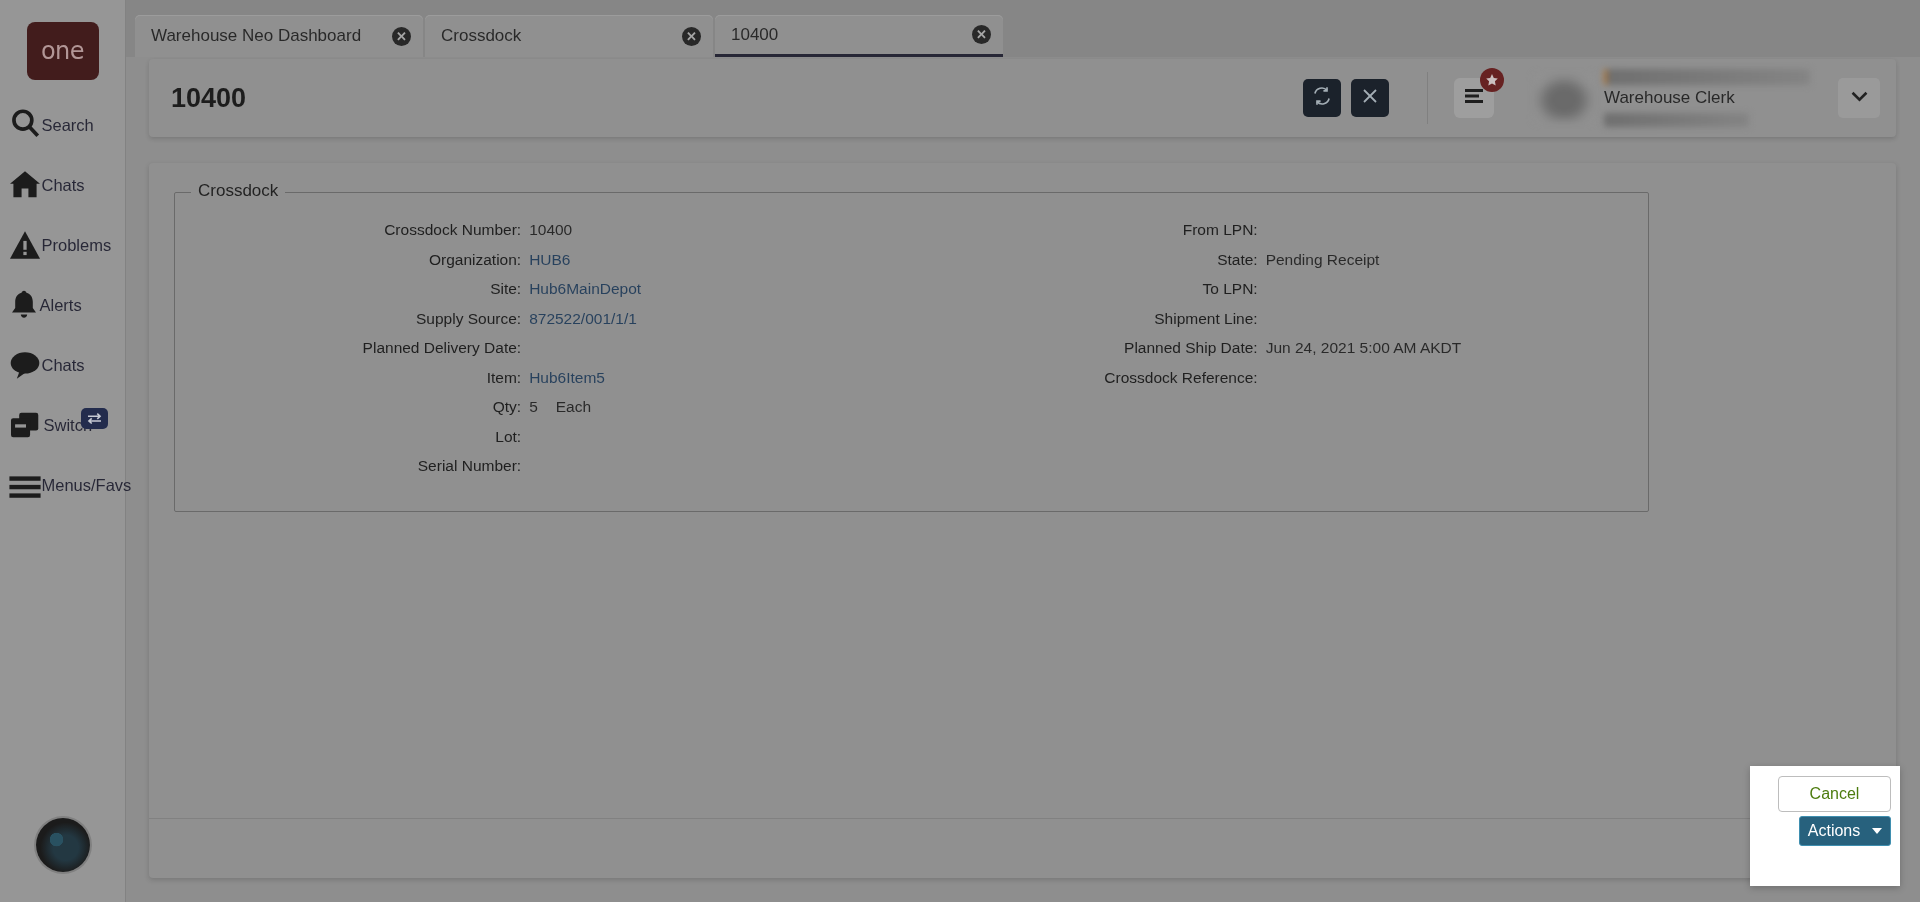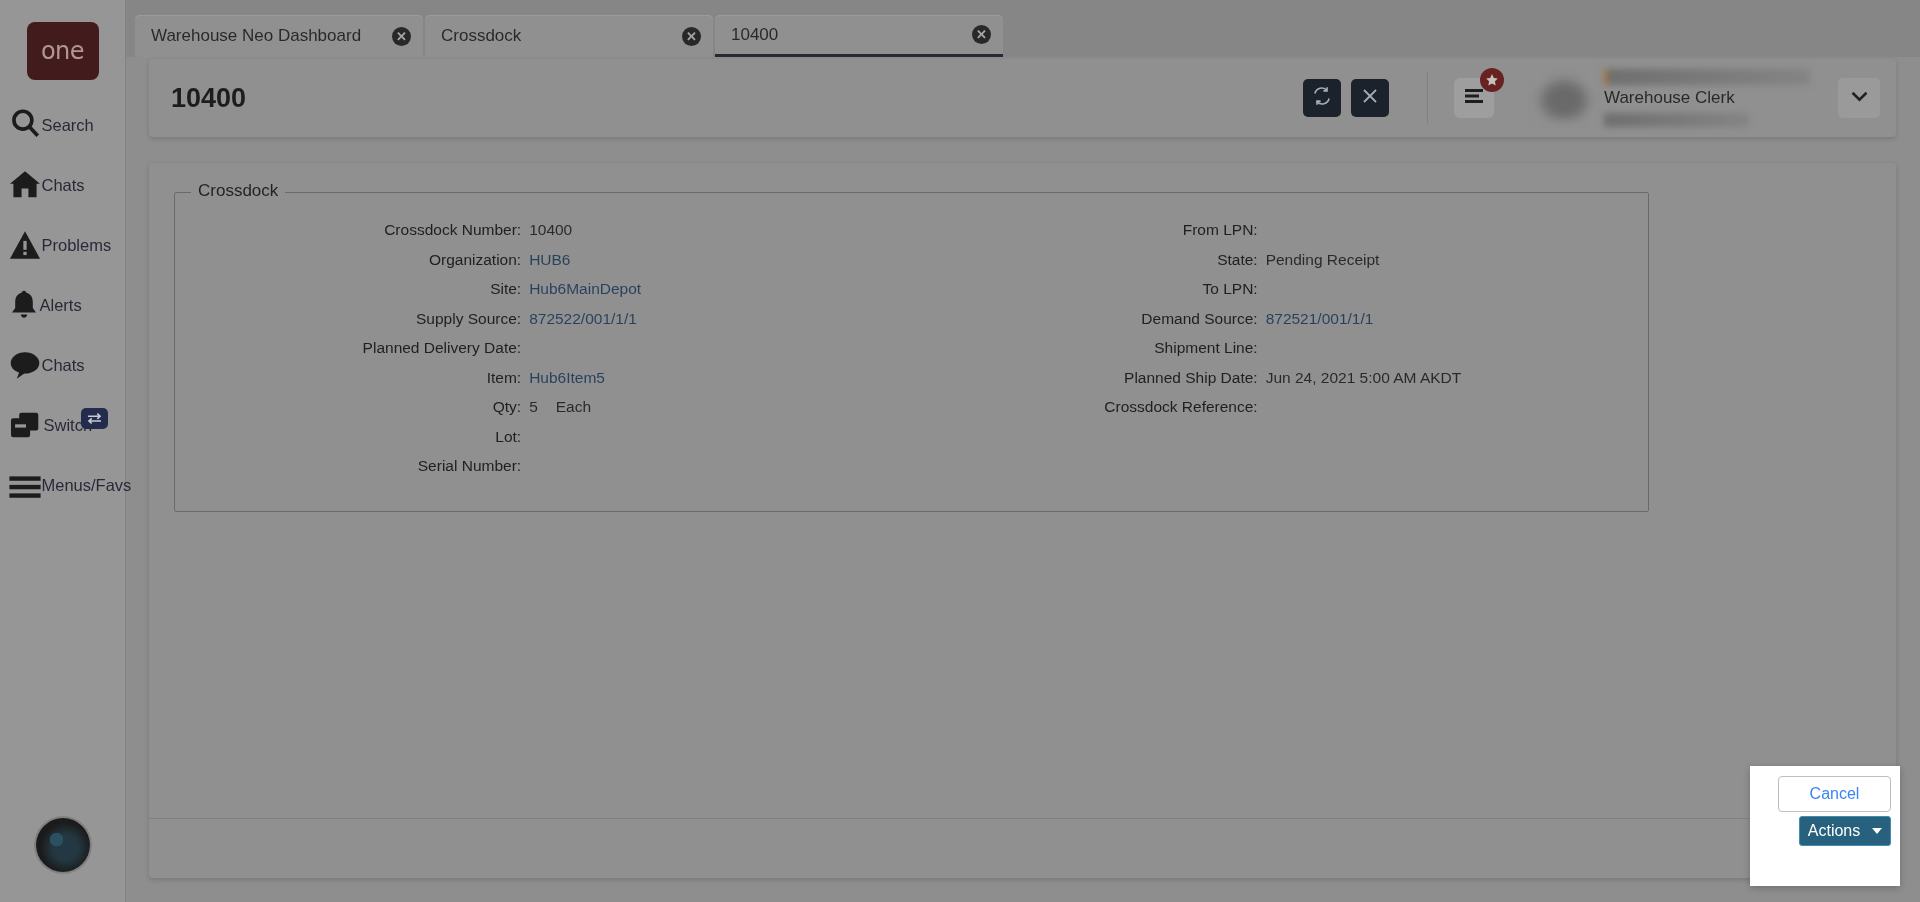--- a/index.html
+++ b/index.html
@@ -288,21 +288,21 @@
     display: flex;
     flex-direction: column;
     align-items: flex-end;
     padding: 10px 9px 0 0;
   }
   #cancel-button {
     width: 113px; height: 36px;
     background: #ffffff;
     border: 1px solid #bdbdbd;
     border-radius: 4px;
-    color: #3b82f6;
+    color: #4d7c0f;
     font-size: 16px;
     font-family: "Liberation Sans", sans-serif;
     cursor: pointer;
   }
   #actions-button {
     margin-top: 4px;
     width: 92px; height: 30px;
     background: #27617d;
     border: 1px solid #3f8fb0;
     border-radius: 3px;
@@ -547,24 +547,20 @@
         </div>
         <div class="field-row">
           <span class="field-label">State:</span>
           <span class="field-value">Pending Receipt</span>
         </div>
         <div class="field-row">
           <span class="field-label">To LPN:</span>
           <span class="field-value"></span>
         </div>
         <div class="field-row">
-          <span class="field-label">Demand Source:</span>
-          <span class="field-value link">872521/001/1/1</span>
-        </div>
-        <div class="field-row">
           <span class="field-label">Shipment Line:</span>
           <span class="field-value"></span>
         </div>
         <div class="field-row">
           <span class="field-label">Planned Ship Date:</span>
           <span class="field-value">Jun 24, 2021 5:00 AM AKDT</span>
         </div>
         <div class="field-row">
           <span class="field-label">Crossdock Reference:</span>
           <span class="field-value"></span>

